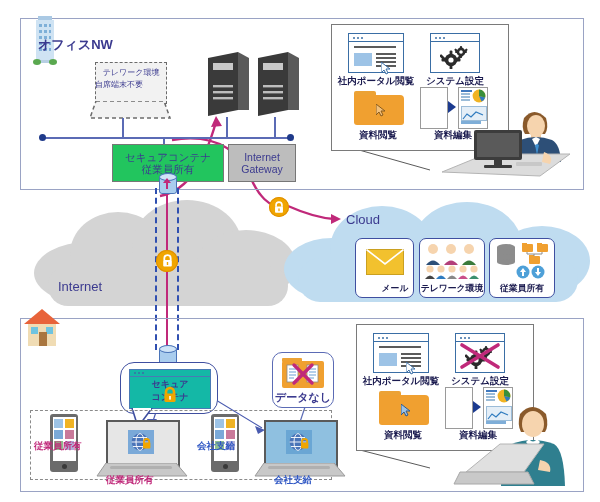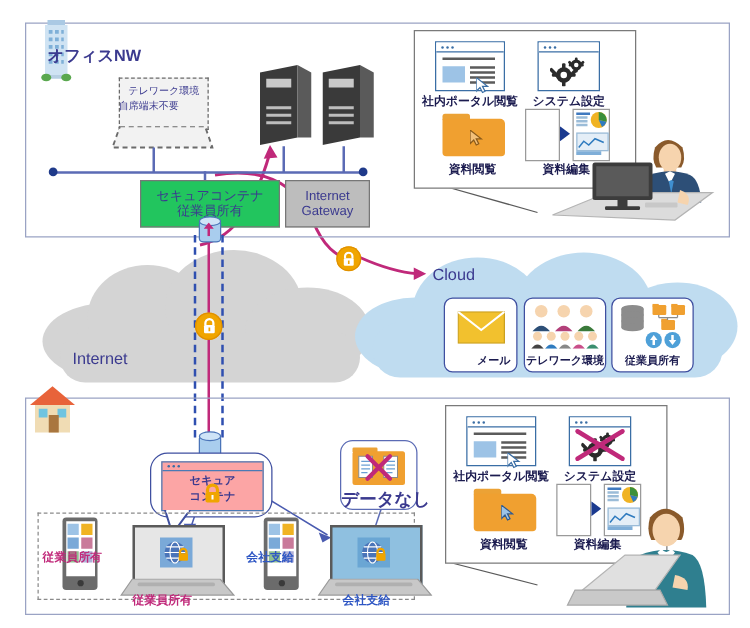--- a/index.html
+++ b/index.html
@@ -419,21 +419,21 @@
     <svg width="44" height="42" viewBox="0 0 44 42">
       <polygon points="4,18 22,3 40,18" fill="#e8633a"></polygon>
       <rect x="8" y="18" width="28" height="22" fill="#f0dcb4"></rect>
       <rect x="11" y="21" width="7" height="7" fill="#6fc4e0"></rect>
       <rect x="26" y="21" width="7" height="7" fill="#6fc4e0"></rect>
       <rect x="19" y="26" width="8" height="14" fill="#a9763f"></rect>
     </svg>
   </div>
 
   <div class="abs bubble" style="left:120px;top:362px;width:96px;height:50px;">
-    <div class="abs" style="left:8px;top:6px;width:80px;height:38px;background:#fca5a5;border:1.4px solid #4a7ab5;">
+    <div class="abs" style="left:8px;top:6px;width:80px;height:38px;background:#14b8a6;border:1.4px solid #4a7ab5;">
       <div class="abs" style="left:0;top:0;width:80px;height:6px;border-bottom:1.2px solid #4a7ab5;">
         <span class="wdot" style="left:4px;top:2px;"></span>
           <span class="wdot" style="left:8px;top:2px;"></span>
           <span class="wdot" style="left:12px;top:2px;"></span>
       </div>
       <div class="abs txt" style="left:0;top:9px;width:80px;text-align:center;font-size:9px;font-weight:bold;">セキュア</div>
       <div class="abs txt" style="left:0;top:22px;width:80px;text-align:center;font-size:9px;font-weight:bold;">コンテナ</div>
       <svg class="abs" style="left:31px;top:16px;" width="18" height="18">
         <path d="M5 8 V6 a4 4 0 0 1 8 0 V8" fill="none" stroke="#f0a500" stroke-width="2.6"></path>
         <rect x="3.4" y="7.6" width="11.2" height="8.4" rx="1.4" fill="#f0a500"></rect>
@@ -464,21 +464,21 @@
             <line x1="29" y1="16" x2="36" y2="16"></line>
             <line x1="29" y1="19" x2="36" y2="19"></line>
             <line x1="29" y1="22" x2="34" y2="22"></line>
           </g>
       </g>
       <g stroke="#c0297a" stroke-width="3.4" stroke-linecap="round">
         <line x1="14" y1="9" x2="32" y2="27"></line>
           <line x1="32" y1="9" x2="14" y2="27"></line>
       </g>
     </svg>
-    <div class="abs txt" style="left:0;top:38px;width:60px;text-align:center;font-size:14px;font-weight:bold;">データなし</div>
+    <div class="abs txt" style="left:0;top:38px;width:60px;text-align:center;font-size:11px;font-weight:bold;">データなし</div>
   </div>
 
   <div class="abs devgroup" style="left:30px;top:410px;width:300px;height:68px;"></div>
 
   <div class="abs" style="left:50px;top:414px;width:28px;height:58px;">
     <div class="abs phoneBody" style="left:0;top:0;width:28px;height:58px;"></div>
     <div class="abs phoneScreen" style="left:2.5px;top:3px;width:23px;height:44px;"></div>
     <div class="abs" style="left:4px;top:5px;width:9px;height:9px;background:#9dc3e6;"></div>
     <div class="abs" style="left:15px;top:5px;width:9px;height:9px;background:#f0b323;"></div>
     <div class="abs" style="left:4px;top:16px;width:9px;height:9px;background:#7aa9d8;"></div>

